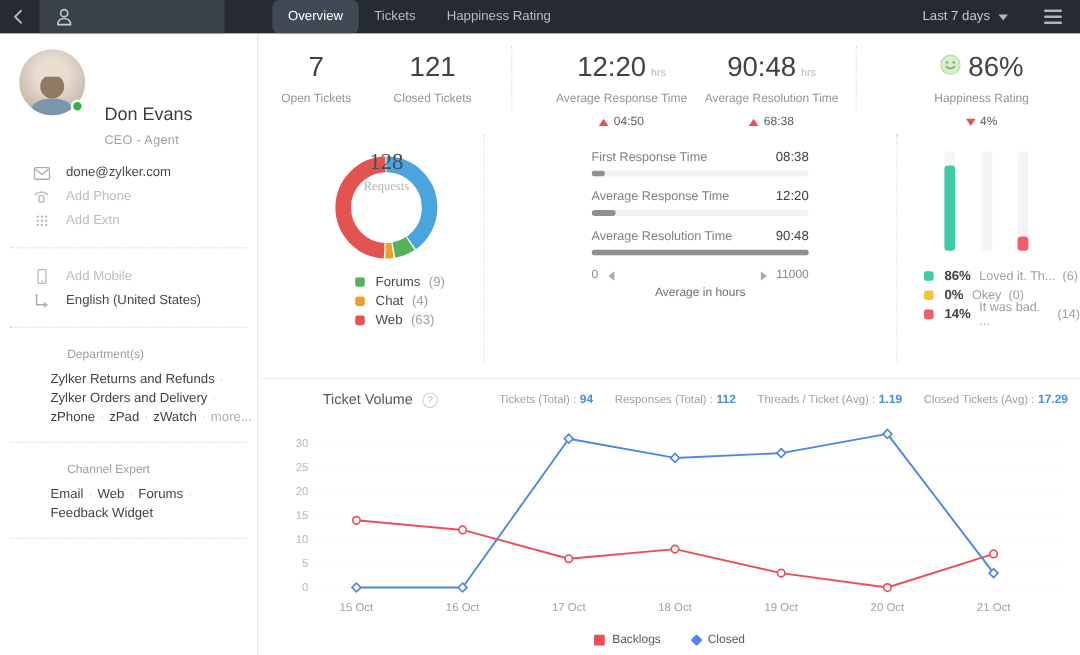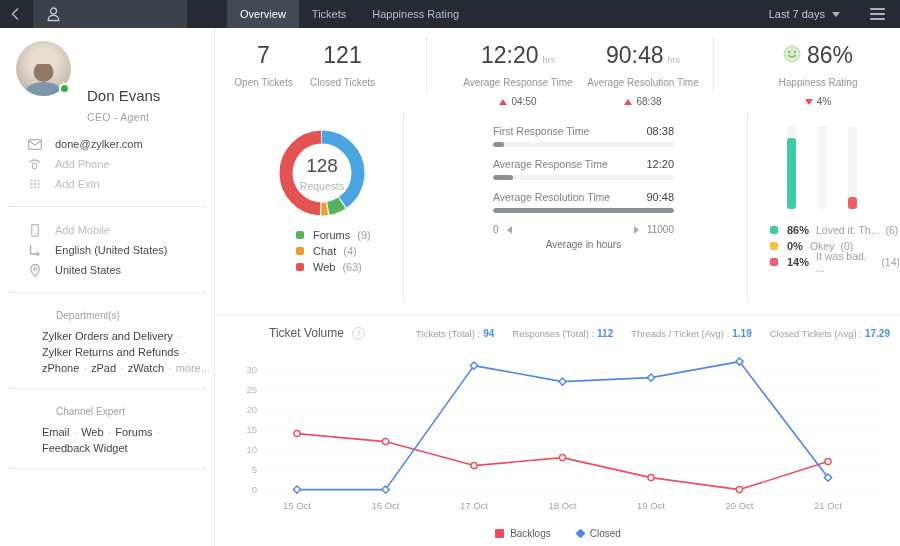--- a/index.html
+++ b/index.html
@@ -6,21 +6,21 @@
   html,body { width:900px; height:546px; overflow:hidden; }
   body { font-family:"Liberation Sans", sans-serif; background:#fff; color:#45494e; }
   .app { position:relative; width:900px; height:546px; }
 
   
   .topbar { position:absolute; top:0; left:0; right:0; height:28px; background:#262b33; display:flex; align-items:stretch; }
   .back-btn { width:30px; display:flex; align-items:center; justify-content:center; cursor:pointer; }
   .profile-tab { width:154px; margin-left:3px; background:#3a414b; display:flex; align-items:center; padding-left:13px; }
   .tabs { display:flex; margin-left:40px; }
   .tab { padding:0 13px; display:flex; align-items:center; font-size:11px; color:#b7bdc4; cursor:pointer; }
-  .tab.active { background:#414955; color:#fff; }
+  .tab.active { background:#414955; color:#fff;border-radius:6px; }
   .tb-spacer { flex:1; }
   .range-select { display:flex; align-items:center; gap:7px; font-size:11px; color:#c3c8cd; padding:0 14px; cursor:pointer; }
   .tri { width:0; height:0; display:inline-block; }
   .tri-down-sm { border-left:4px solid transparent; border-right:4px solid transparent; border-top:5px solid #aeb4ba; }
   .hamburger { width:46px; display:flex; flex-direction:column; justify-content:center; align-items:center; gap:3px; cursor:pointer; }
   .hamburger div { width:15px; height:2px; background:#aeb4ba; border-radius:1px; }
 
   
   .sidebar { position:absolute; top:28px; left:0; width:215px; bottom:0; background:#fff; border-right:1px solid #e7e9eb; }
   .profile { display:flex; padding:13px 10px 4px 16px; }
@@ -52,21 +52,21 @@
   .stat .lbl { font-size:10px; color:#8f959b; margin-top:8px; }
   .stat .delta { font-size:10px; color:#5a5e63; margin-top:8px; display:flex; justify-content:center; align-items:center; gap:4px; }
   .tri-up-red { border-left:4px solid transparent; border-right:4px solid transparent; border-bottom:6px solid #e8504f; }
   .tri-down-red { border-left:4px solid transparent; border-right:4px solid transparent; border-top:6px solid #e8504f; }
   .vdiv { position:absolute; top:10px; height:54px; border-left:1px dotted #d8dbde; }
 
   
   .middle-row { position:absolute; top:72px; left:0; right:0; height:215px; }
   .mdiv { position:absolute; top:12px; height:190px; border-left:1px dotted #dadde0; }
   .donut-wrap { position:absolute; left:58px; top:25px; width:96px; height:96px; }
-  .donut-center { position:absolute; inset:0; display:flex; flex-direction:column; align-items:center; justify-content:center; }
+  .donut-center { position:absolute; inset:0; display:flex; flex-direction:column; align-items:center; justify-content:flex-start;font-family:Liberation Serif, serif; }
   .donut-center .tot { font-size:19px; color:#4a4e52; }
   .donut-center .cl { font-size:10.5px; color:#b0b4b8; margin-top:3px; }
   .dlegend { position:absolute; left:80px; top:127px; }
   .dlegend .row { display:flex; align-items:center; height:16px; font-size:11px; color:#45494d; }
   .dot { width:8px; height:8px; border-radius:2px; margin-right:9px; flex:0 0 8px; }
   .cnt { color:#9ba1a8; margin-left:7px; }
 
   .bars-panel { position:absolute; left:277px; top:25px; width:181px; }
   .brow { margin-bottom:11px; }
   .brow .bl { display:flex; justify-content:space-between; font-size:10.5px; color:#7d8288; }
@@ -204,38 +204,29 @@
       </div>
       <div class="s-row">
         <span class="ic">
           <svg width="12" height="12" viewBox="0 0 12 12">
               <path d="M1.5 1.5 L1.5 10 L10 10" fill="none" stroke="#a9afb6" stroke-width="1.3" stroke-linecap="round" stroke-linejoin="round"></path>
               <path d="M10 10 L7.8 8.2 M10 10 L7.8 11.8" fill="none" stroke="#a9afb6" stroke-width="1.1" stroke-linecap="round"></path>
             </svg>
         </span>
         <span>English (United States)</span>
       </div>
-      <div class="s-row">
-        <span class="ic">
-          <svg width="10" height="13" viewBox="0 0 10 13">
-              <path d="M5 0.7 C2.6 0.7 0.8 2.5 0.8 4.9 C0.8 8 5 12.2 5 12.2 C5 12.2 9.2 8 9.2 4.9 C9.2 2.5 7.4 0.7 5 0.7 Z" fill="none" stroke="#a9afb6" stroke-width="1.2"></path>
-              <circle cx="5" cy="4.9" r="1.4" fill="none" stroke="#a9afb6" stroke-width="1.1"></circle>
-            </svg>
-        </span>
-        <span>United States</span>
-      </div>
     </div>
 
     <div class="sdivider"></div>
 
     <div class="s-group">
       <div class="s-label">Department(s)</div>
       <div id="dept-lines">
+          <div class="side-line"><span>Zylker Returns and Refunds</span><span class="sep">·</span></div>
           <div class="side-line"><span>Zylker Orders and Delivery</span><span class="sep">·</span></div>
-          <div class="side-line"><span>Zylker Returns and Refunds</span><span class="sep">·</span></div>
           <div class="side-line"><span>zPhone</span><span class="sep">·</span><span>zPad</span><span class="sep">·</span><span>zWatch</span><span class="sep">·</span><span class="more">more...</span></div>
         </div>
     </div>
 
     <div class="sdivider"></div>
 
     <div class="s-group">
       <div class="s-label">Channel Expert</div>
       <div id="channel-lines">
           <div class="side-line"><span>Email</span><span class="sep">·</span><span>Web</span><span class="sep">·</span><span>Forums</span><span class="sep">·</span></div>
@@ -248,21 +239,21 @@
 
   <div class="main">
 
     <div class="stats-row" id="stats-row">
         <div class="stat" style="left: 0px; width: 95px;">
           <div class="val">
             <span>7</span>
           </div>
           <div class="lbl">Open Tickets</div>
         </div>
-        <div class="stat" style="left: 84px; width: 85px;">
+        <div class="stat" style="left: 102px; width: 85px;">
           <div class="val">
             <span>121</span>
           </div>
           <div class="lbl">Closed Tickets</div>
         </div>
         <div class="stat" style="left: 228px; width: 148px;">
           <div class="val">
             <span>12:20</span>
             <span class="unit">hrs</span>
           </div>

